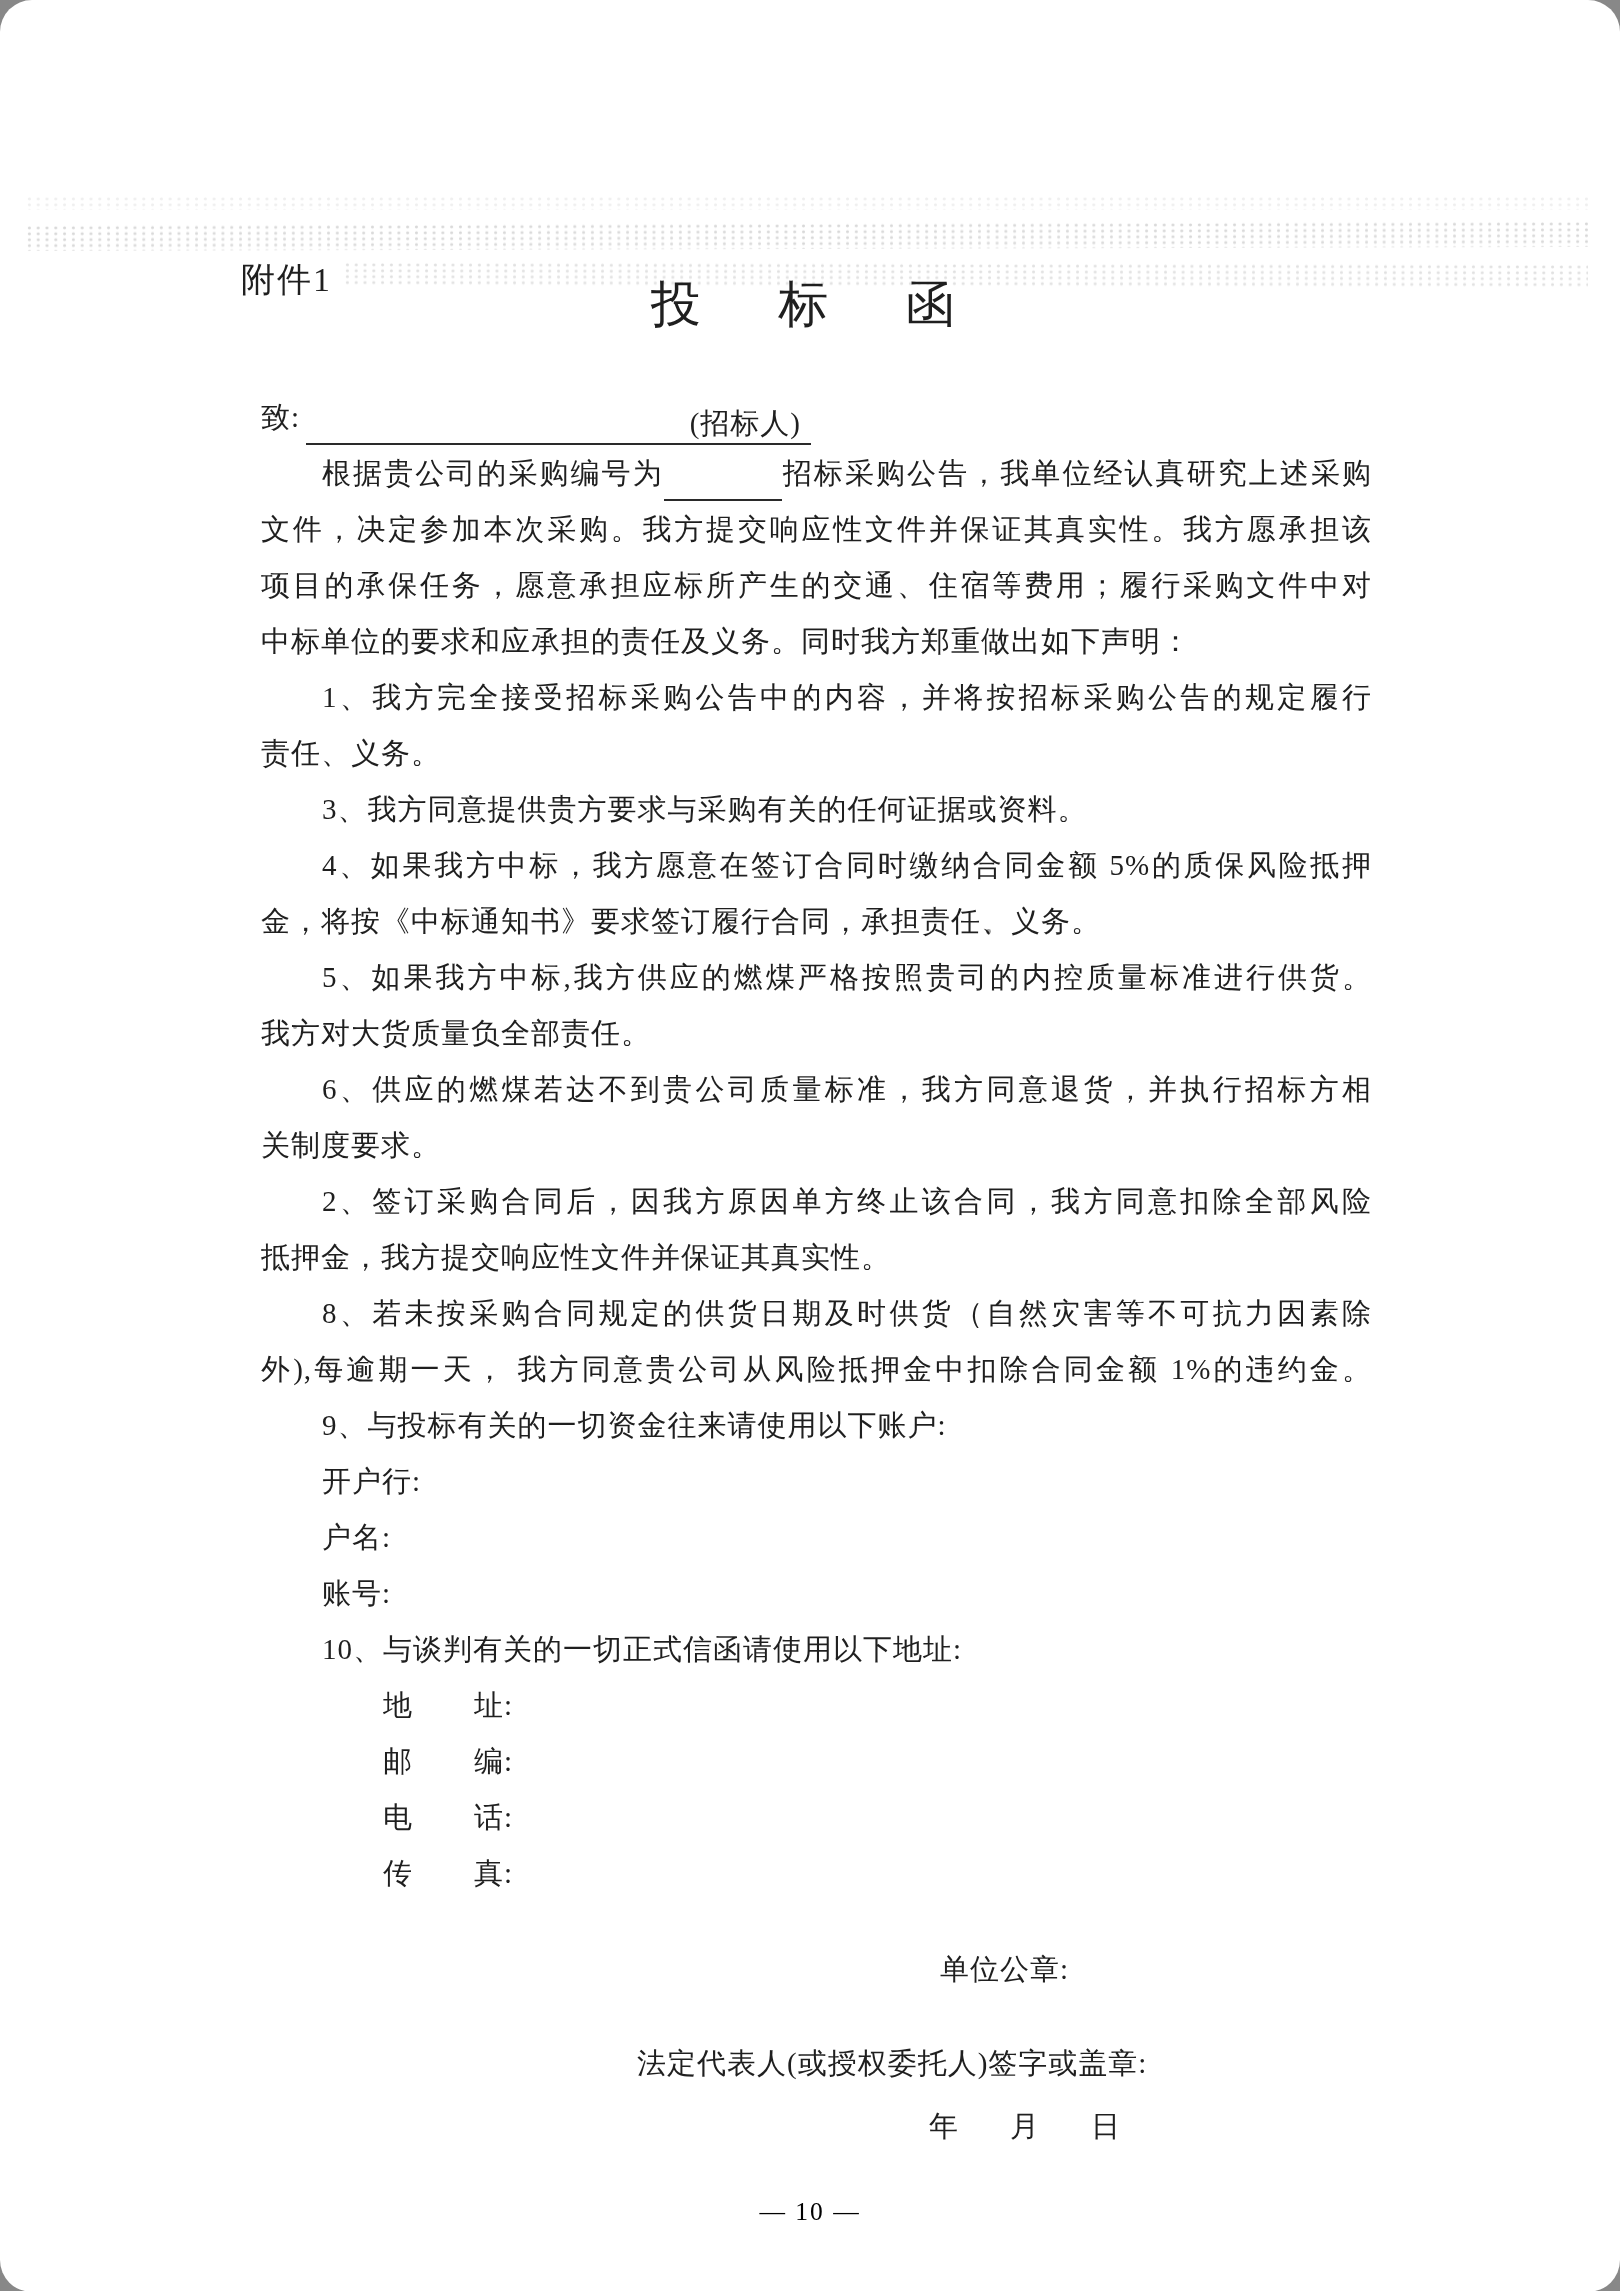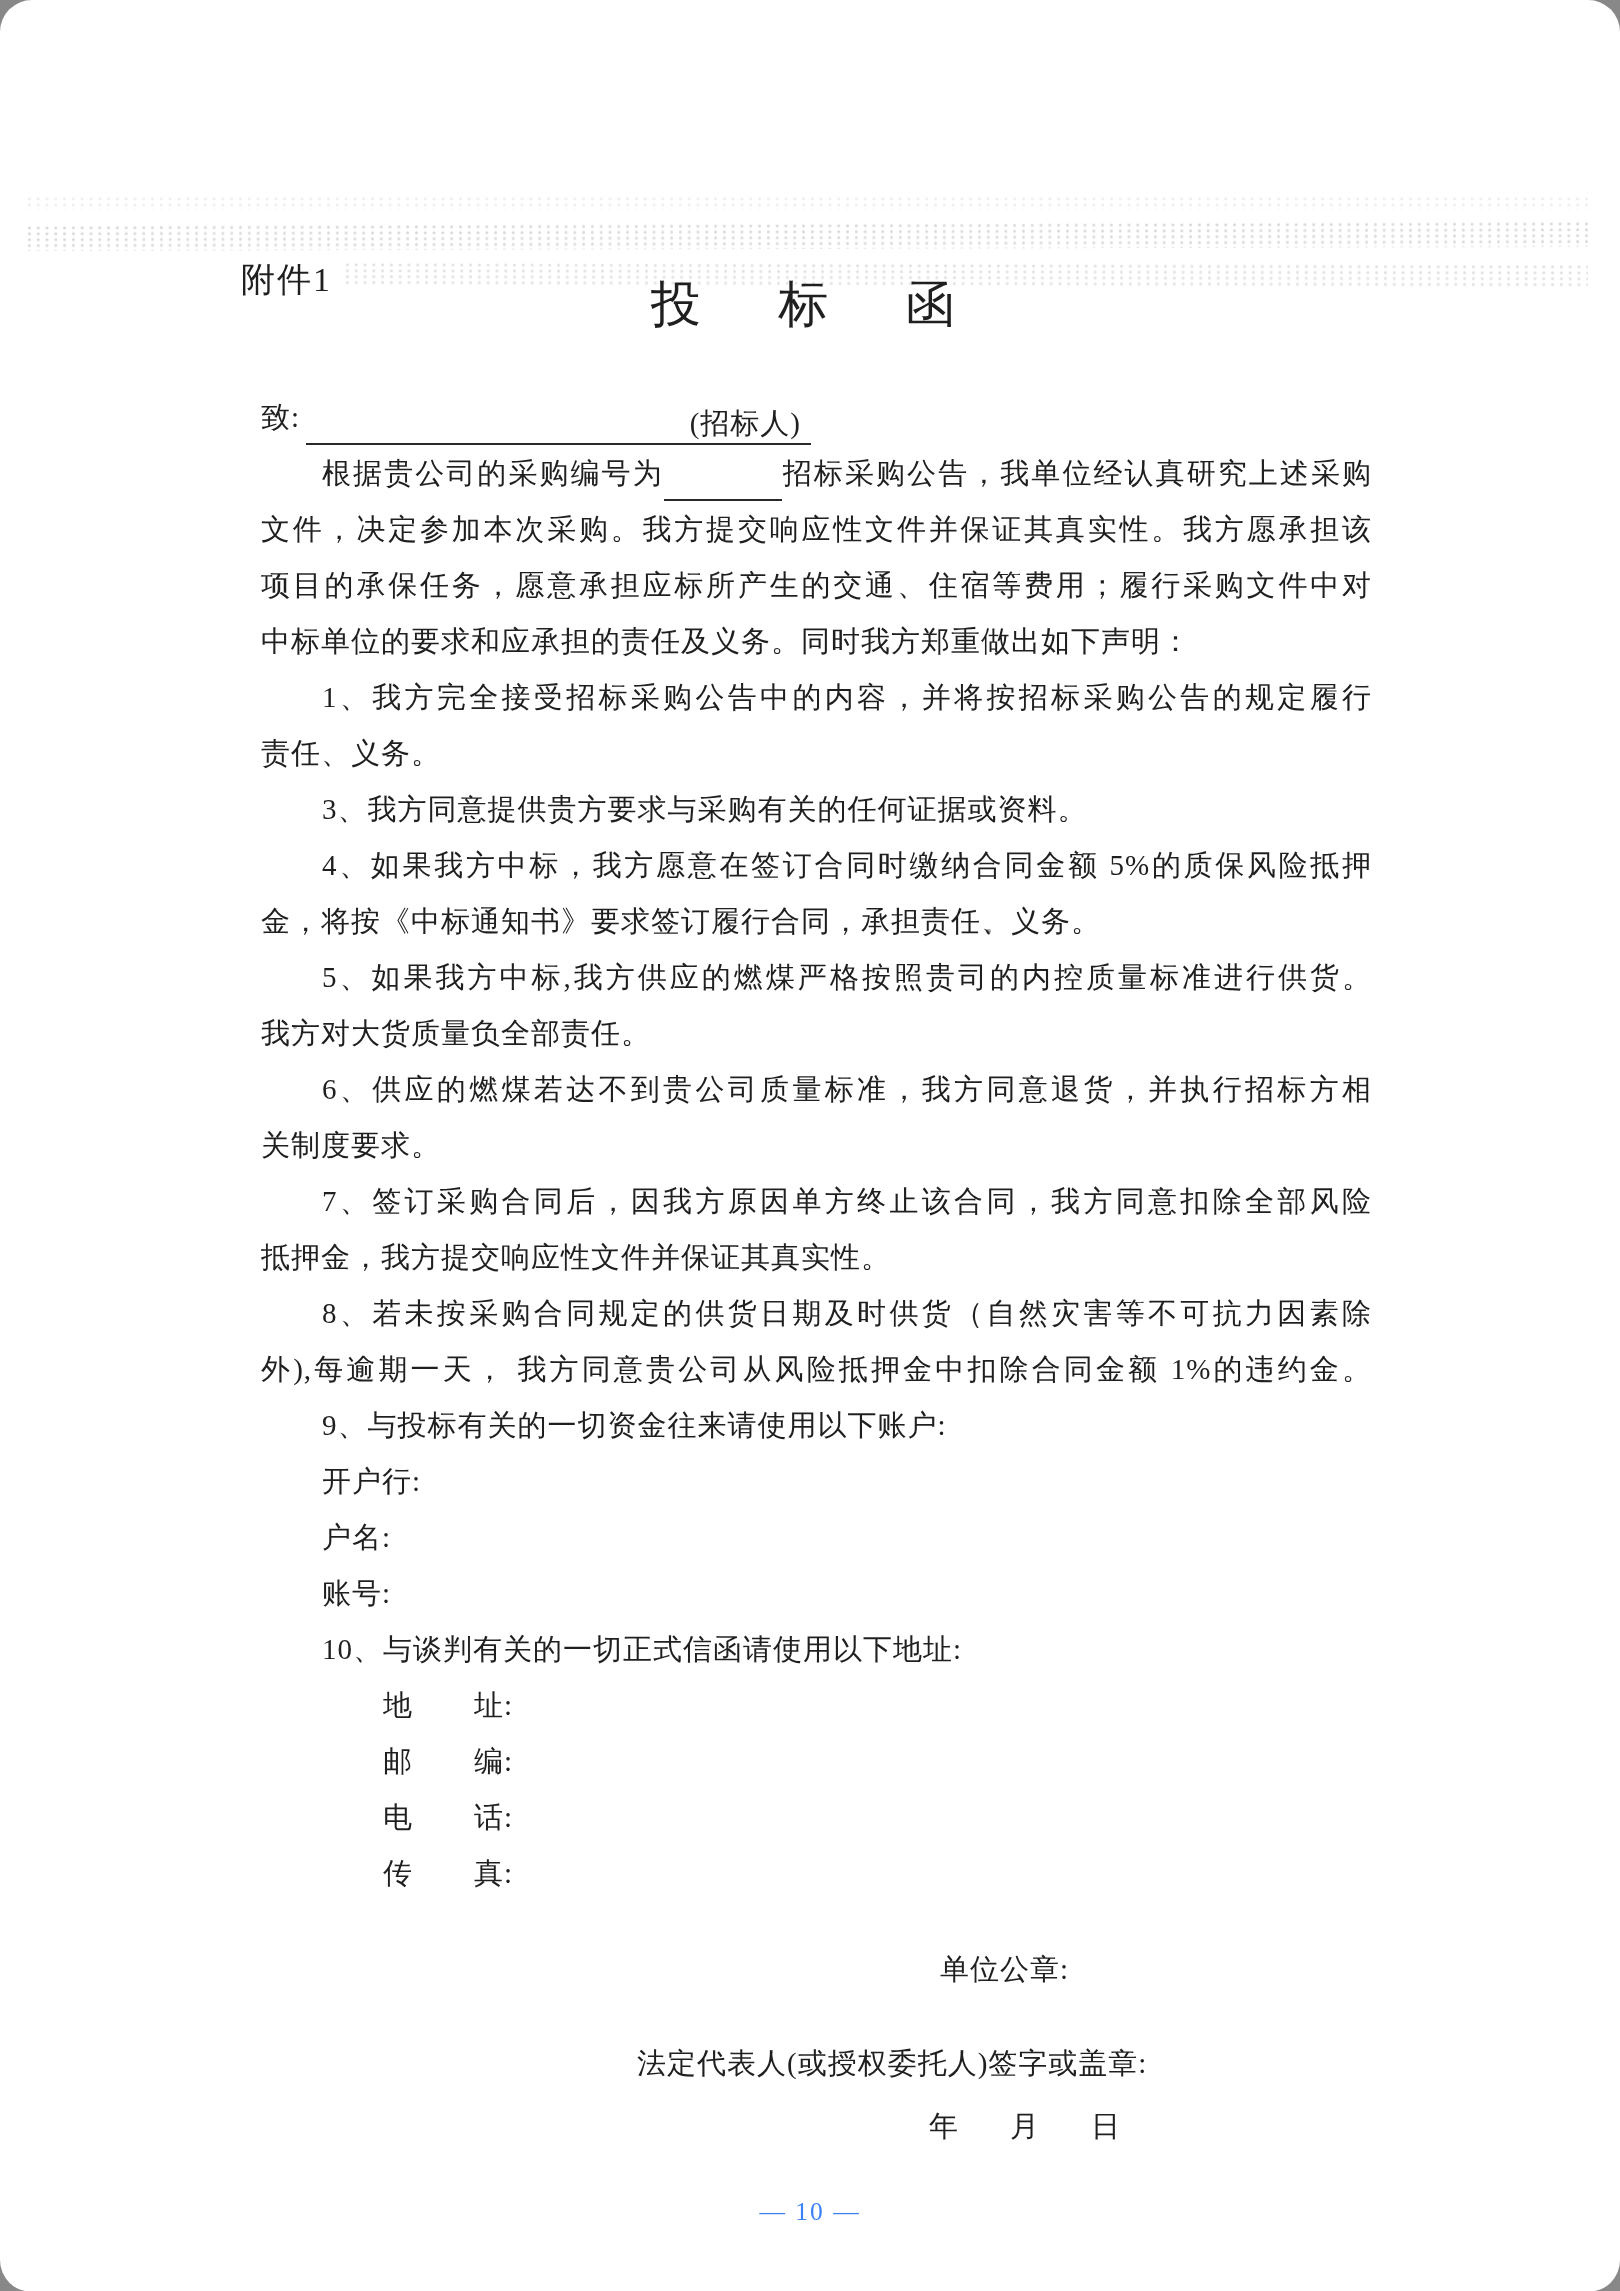--- a/index.html
+++ b/index.html
@@ -55,21 +55,21 @@
   }
   .split-label{
     display:inline-flex;width:169px;justify-content:space-between;
   }
   .footer-line{position:absolute;font-size:29px;letter-spacing:1px;white-space:nowrap;}
   .seal{left:940px;top:1950px;}
   .legal{left:637px;top:2044px;}
   .date{left:929px;top:2107px;width:192px;display:flex;justify-content:space-between;}
   .pagenum{
     position:absolute;left:0;top:2197px;width:1620px;
-    text-align:center;font-size:25.5px;letter-spacing:2px;color:#3b82f6;
+    text-align:center;font-size:25.5px;letter-spacing:2px;color:#000000;
   }
 </style>
 </head>
 <body>
 
 <div class="page">
 
   <div class="noise n3"></div>
   <div class="noise n1"></div>
   <div class="noise n2"></div>
@@ -89,21 +89,21 @@
       <div class="bline">中标单位的要求和应承担的责任及义务。同时我方郑重做出如下声明：</div>
       <div class="bline ind just">1、我方完全接受招标采购公告中的内容，并将按招标采购公告的规定履行</div>
       <div class="bline">责任、义务。</div>
       <div class="bline ind">3、我方同意提供贵方要求与采购有关的任何证据或资料。</div>
       <div class="bline ind just">4、如果我方中标，我方愿意在签订合同时缴纳合同金额 5%的质保风险抵押</div>
       <div class="bline">金，将按《中标通知书》要求签订履行合同，承担责任、义务。</div>
       <div class="bline ind just">5、如果我方中标,我方供应的燃煤严格按照贵司的内控质量标准进行供货。</div>
       <div class="bline">我方对大货质量负全部责任。</div>
       <div class="bline ind just">6、供应的燃煤若达不到贵公司质量标准，我方同意退货，并执行招标方相</div>
       <div class="bline">关制度要求。</div>
-      <div class="bline ind just">7、签订采购合同后，因我方原因单方终止该合同，我方同意扣除全部风险</div>
+      <div class="bline ind just">2、签订采购合同后，因我方原因单方终止该合同，我方同意扣除全部风险</div>
       <div class="bline">抵押金，我方提交响应性文件并保证其真实性。</div>
       <div class="bline ind just">8、若未按采购合同规定的供货日期及时供货（自然灾害等不可抗力因素除</div>
       <div class="bline just">外),每逾期一天， 我方同意贵公司从风险抵押金中扣除合同金额 1%的违约金。</div>
       <div class="bline ind">9、与投标有关的一切资金往来请使用以下账户:</div>
       <div class="bline ind">开户行:</div>
       <div class="bline ind">户名:</div>
       <div class="bline ind">账号:</div>
       <div class="bline ind">10、与谈判有关的一切正式信函请使用以下地址:</div>
       <div class="bline ind"><span class="split-label">
           <span>地</span>

